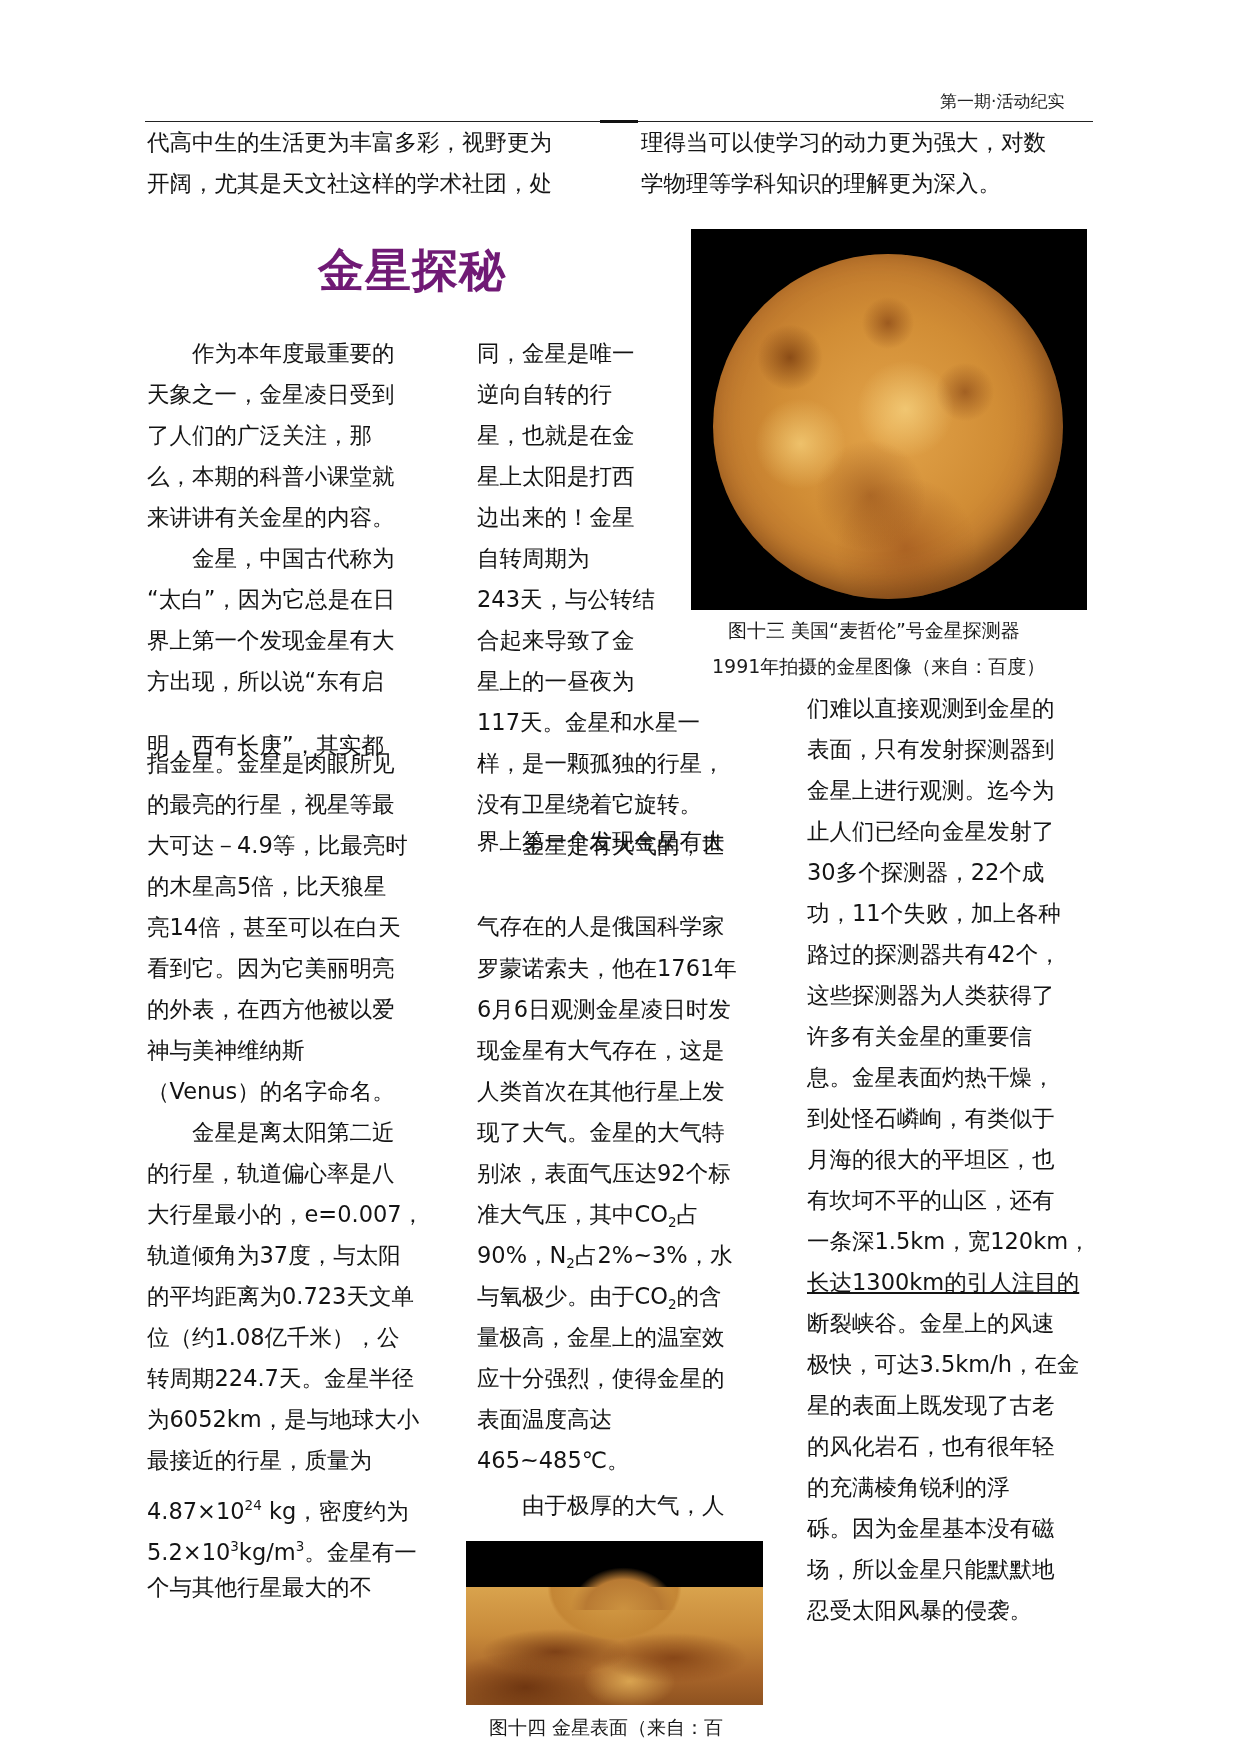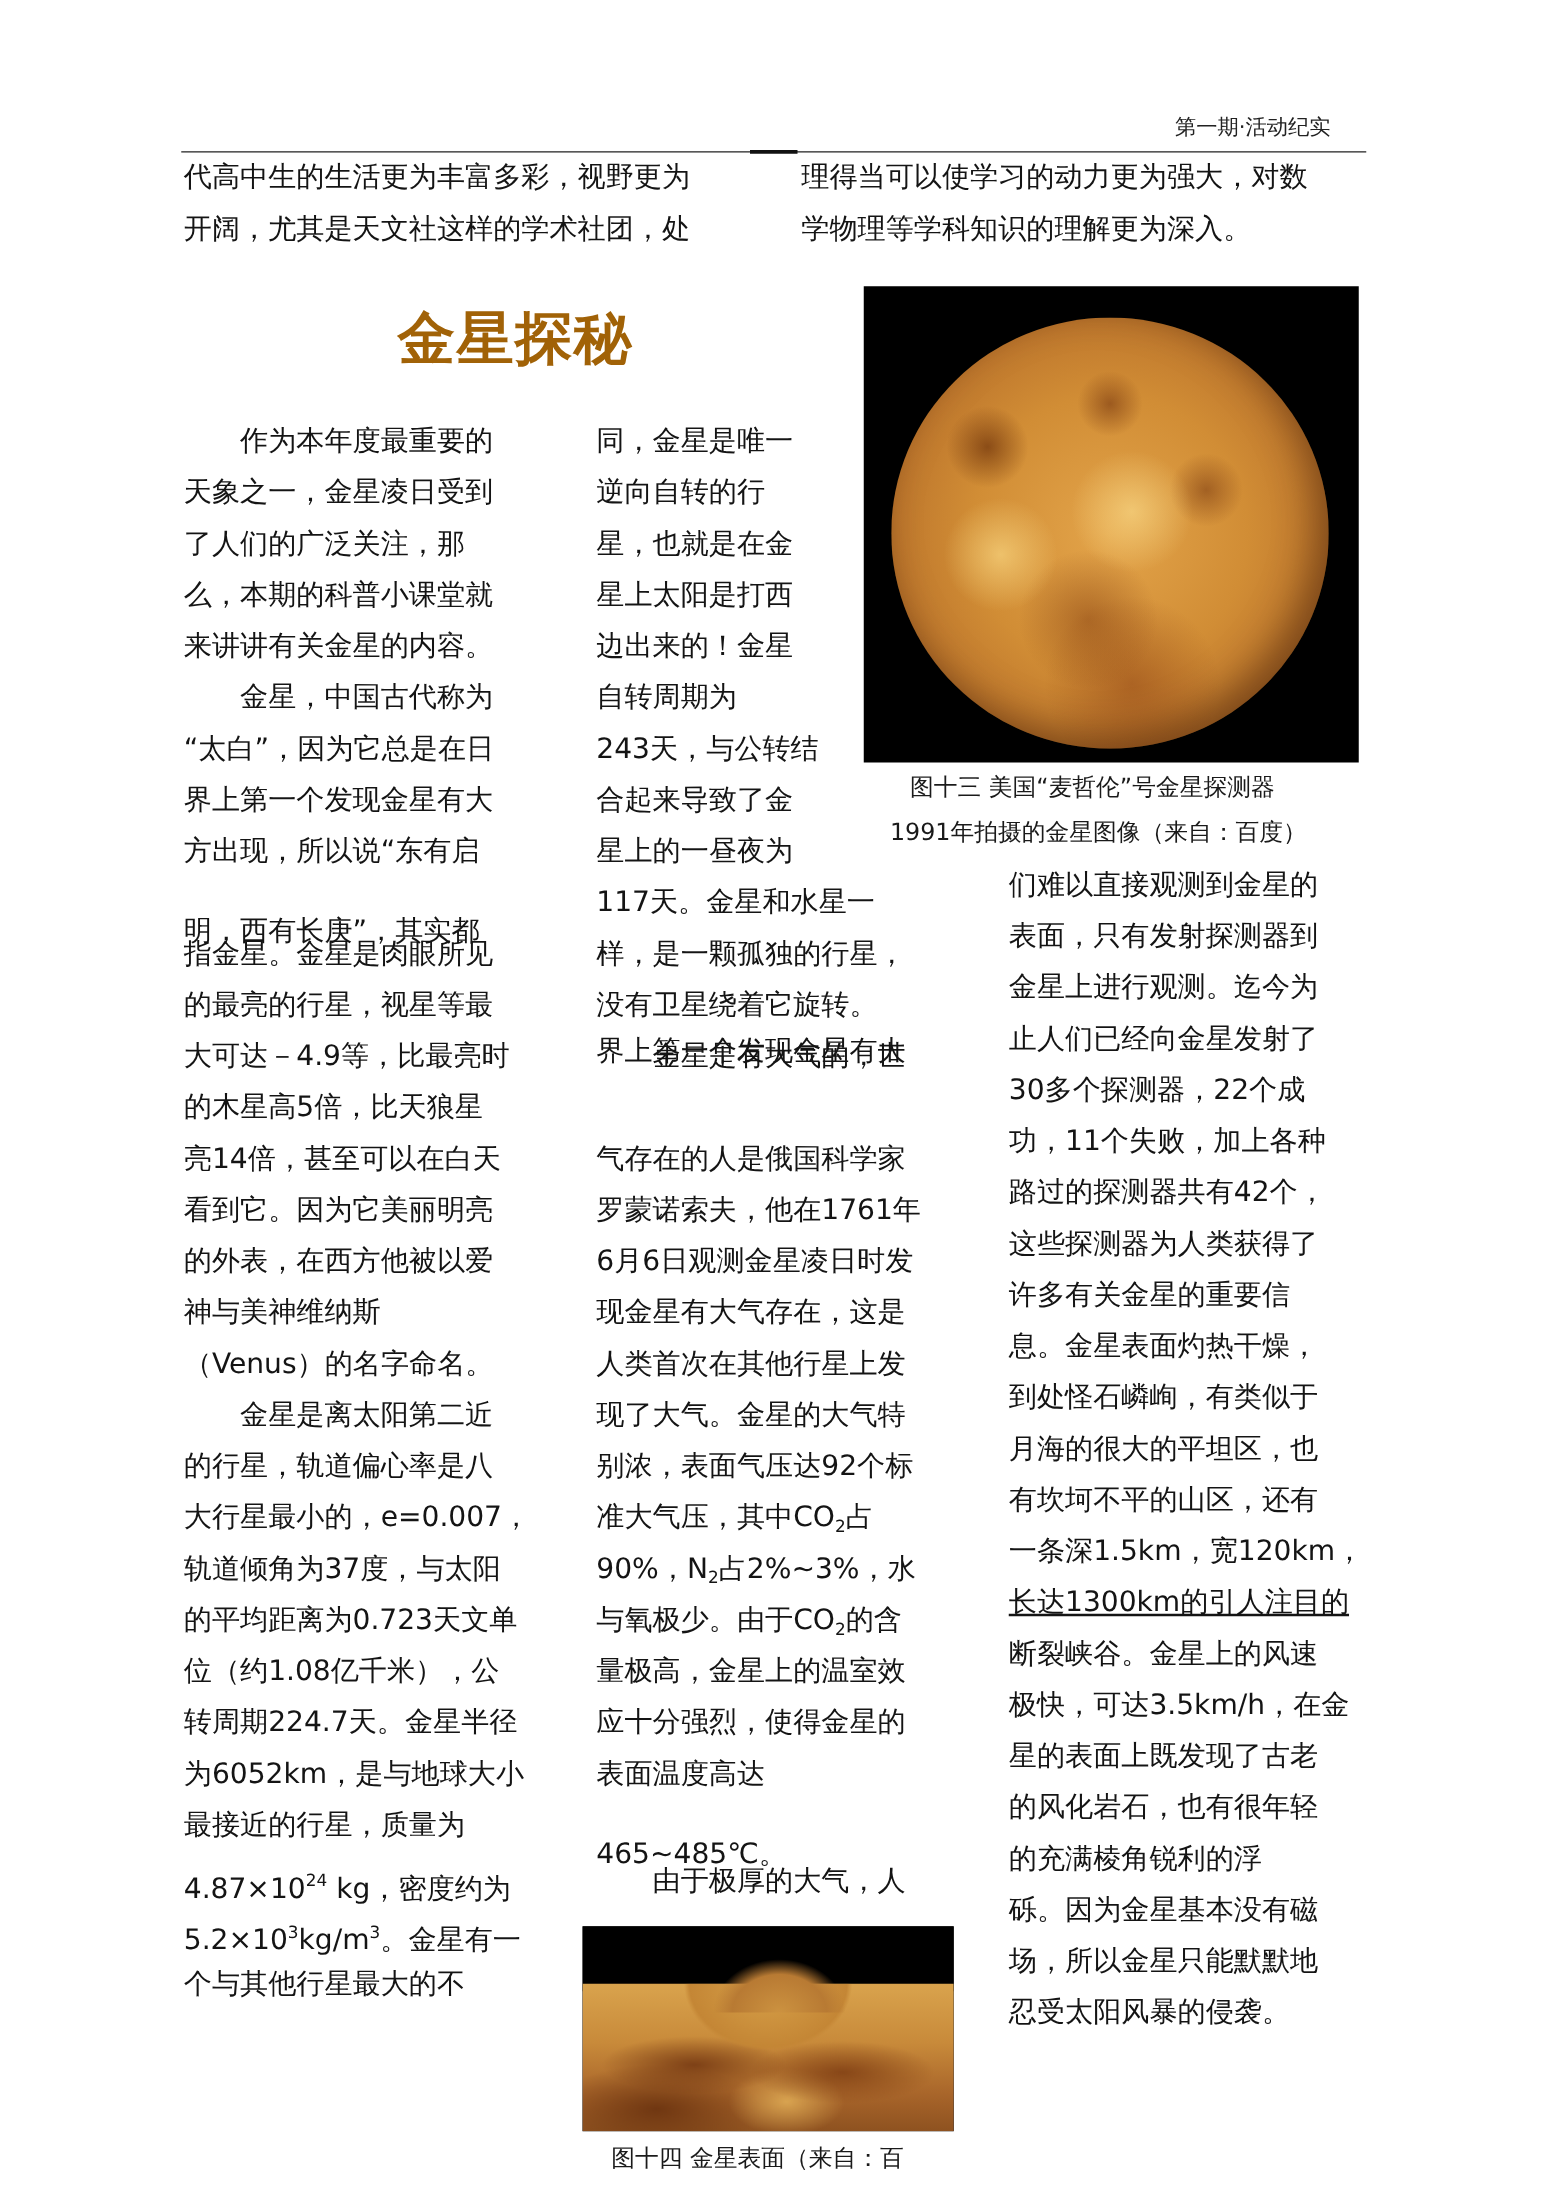--- a/index.html
+++ b/index.html
@@ -2,21 +2,21 @@
 <html><head>
 <meta charset="utf-8">
 <style>
   html, body { margin: 0; padding: 0; background: #ffffff; }
   body { width: 1241px; height: 1754px; position: relative; overflow: hidden;
          font-family: "DejaVu Sans", "Liberation Sans", sans-serif; color: #111; }
   .running-head { position: absolute; left: 940px; top: 90px; font-size: 17px; color: #222; letter-spacing: 0px; }
   .rule { position: absolute; left: 145px; top: 121px; width: 948px; height: 1px; background: #222; }
   .rule-mark { position: absolute; left: 600px; top: 120px; width: 38px; height: 3px; background: #111; }
   .line { position: absolute; font-size: 22.5px; line-height: 30px; white-space: nowrap; color: #141414; }
-  .title { position: absolute; left: 318px; top: 240px; font-size: 46px; font-weight: bold; letter-spacing: 1px; color: #a16207; }
+  .title { position: absolute; left: 318px; top: 240px; font-size: 46px; font-weight: bold; letter-spacing: 1px; color: #701a75; }
   .fig { position: absolute; background: #000; overflow: hidden; }
   .caption { position: absolute; font-size: 19px; line-height: 26px; white-space: nowrap; color: #1a1a1a; }
   sub, sup { font-size: 60%; }
   sup { vertical-align: 0.7em; }
   sub { vertical-align: -0.35em; }
   .venus-globe {
     position: absolute; left: 22px; top: 25px; width: 350px; height: 345px; border-radius: 50%;
     background:
       radial-gradient(circle at 55% 45%, rgba(255,230,150,0.55) 0%, rgba(255,210,110,0.0) 18%),
       radial-gradient(circle at 25% 55%, rgba(255,225,140,0.6) 0%, rgba(255,200,100,0) 14%),
@@ -120,21 +120,21 @@
   <div class="line" style="left:477px; top:1035px;">现金星有大气存在，这是</div>
   <div class="line" style="left:477px; top:1076px;">人类首次在其他行星上发</div>
   <div class="line" style="left:477px; top:1117px;">现了大气。金星的大气特</div>
   <div class="line" style="left:477px; top:1158px;">别浓，表面气压达92个标</div>
   <div class="line" style="left:477px; top:1199px;"><span>准大气压，其中CO</span><sub>2</sub><span>占</span></div>
   <div class="line" style="left:477px; top:1240px;"><span>90%，N</span><sub>2</sub><span>占2%~3%，水</span></div>
   <div class="line" style="left:477px; top:1281px;"><span>与氧极少。由于CO</span><sub>2</sub><span>的含</span></div>
   <div class="line" style="left:477px; top:1322px;">量极高，金星上的温室效</div>
   <div class="line" style="left:477px; top:1363px;">应十分强烈，使得金星的</div>
   <div class="line" style="left:477px; top:1404px;">表面温度高达</div>
-  <div class="line" style="left:477px; top:1445px;margin-top:23px;">465~485℃。</div>
+  <div class="line" style="left:477px; top:1445px;">465~485℃。</div>
   <div class="line" style="left:477px; top:1490px;">　　由于极厚的大气，人</div>
 </div>
 
 <div class="fig" style="left:466px; top:1541px; width:297px; height:164px;">
   <div class="surface-sky"></div>
   <div class="surface-ground"></div>
   <div class="surface-mountain"></div>
 </div>
 <div class="caption" style="left:489px; top:1714px;">图十四  金星表面（来自：百</div>
 

